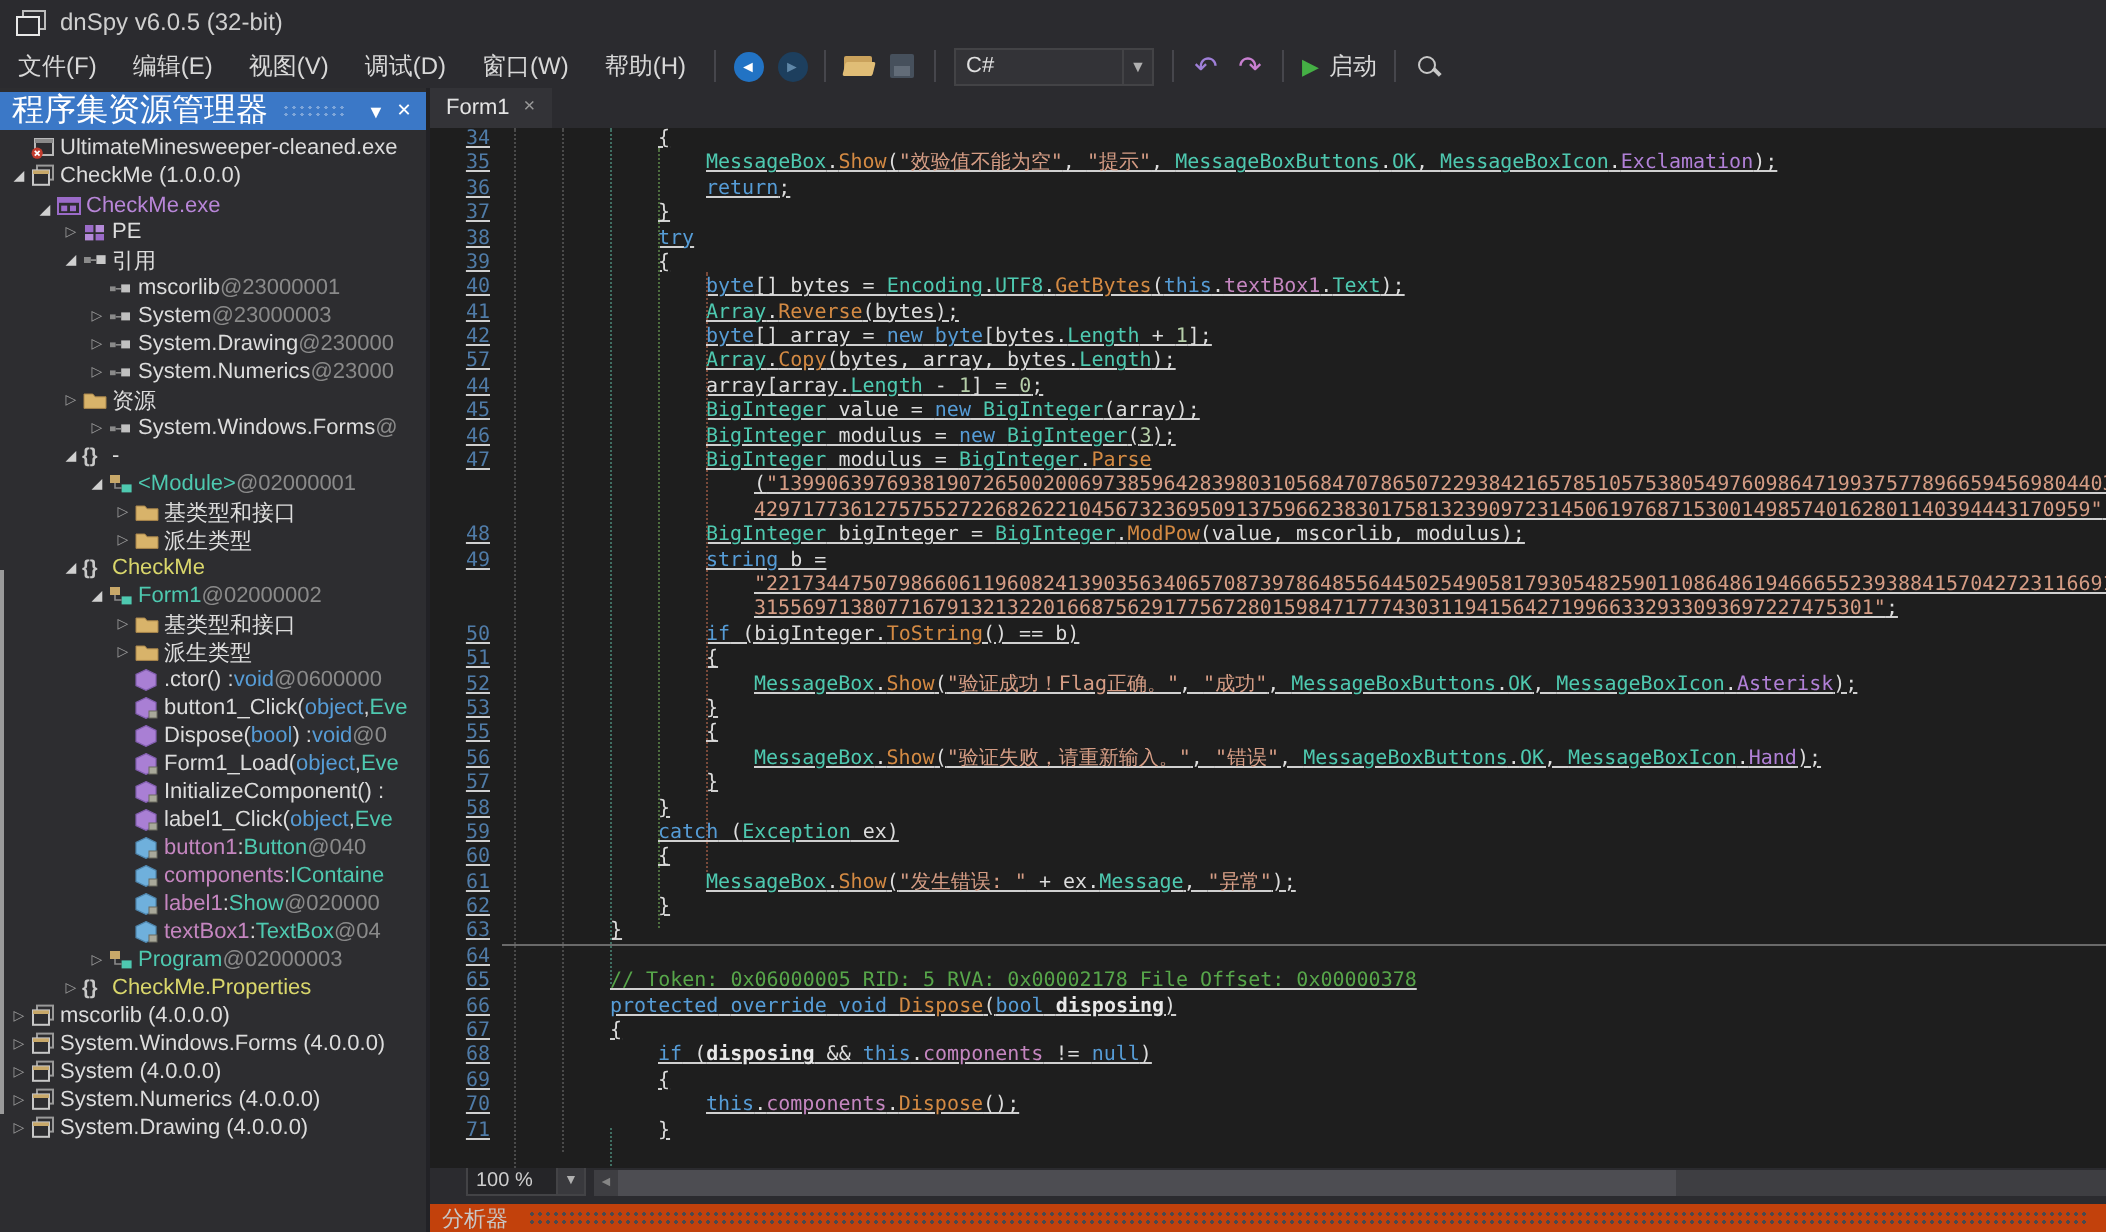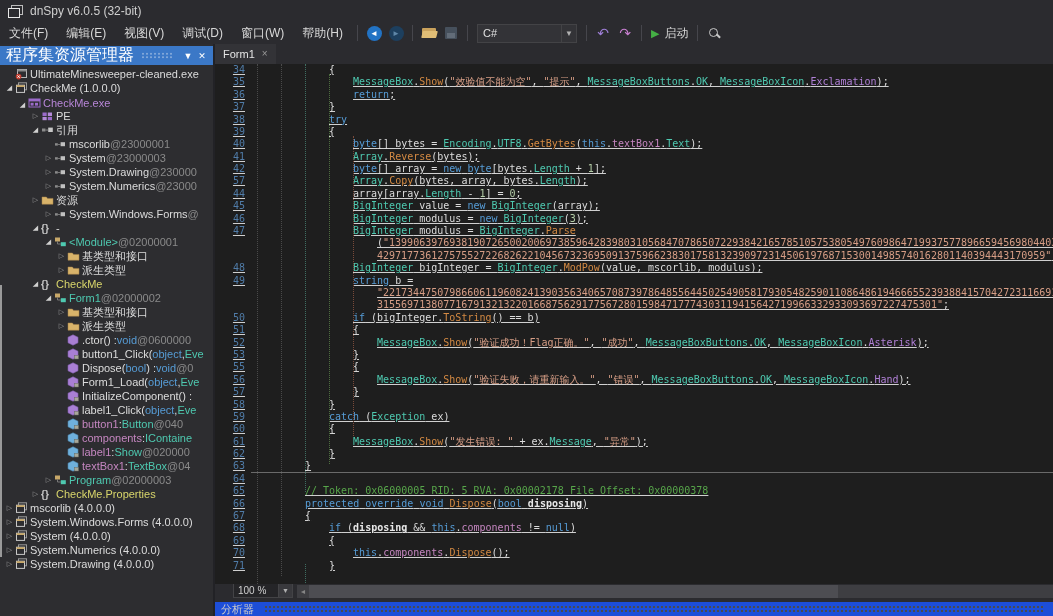--- a/index.html
+++ b/index.html
@@ -80,21 +80,21 @@
   #zoom-box{display:flex;align-items:flex-end;height:13px;margin-left:18px;}
   #zoom-box .zval{width:40px;height:13px;background:#252528;border:1px solid #434346;color:#cfcfcf;
                   font-size:10px;display:flex;align-items:center;padding-left:4px;}
   #zoom-box .zdd{width:13px;height:13px;border:1px solid #434346;border-left:none;background:#39393d;
                  color:#b0b0b0;font-size:7px;display:flex;align-items:center;justify-content:center;}
   #hscroll{flex:1;height:13px;margin-left:4px;background:#3e3e42;display:flex;align-items:center;}
   #hscroll .arr{width:12px;color:#858585;font-size:7px;text-align:center;}
   #hscroll .thumb{height:13px;width:70%;background:#4d4d52;}
   
   #gap{height:3px;background:#2b2b2f;}
-  #analyzer{height:14px;background:#1d4ed8;display:flex;align-items:center;padding-left:6px;}
+  #analyzer{height:14px;background:#c2410c;display:flex;align-items:center;padding-left:6px;}
   #analyzer .an-title{font-size:11px;color:#c8c8c8;white-space:nowrap;}
   #analyzer .grip{flex:1;height:8px;margin:0 8px 0 10px;
       background:radial-gradient(circle,#4a4a4f 0.8px,transparent 0.9px);background-size:4px 4px;}
 </style>
 </head>
 <body>
 
 <div id="app">
 
   <div id="titlebar">

